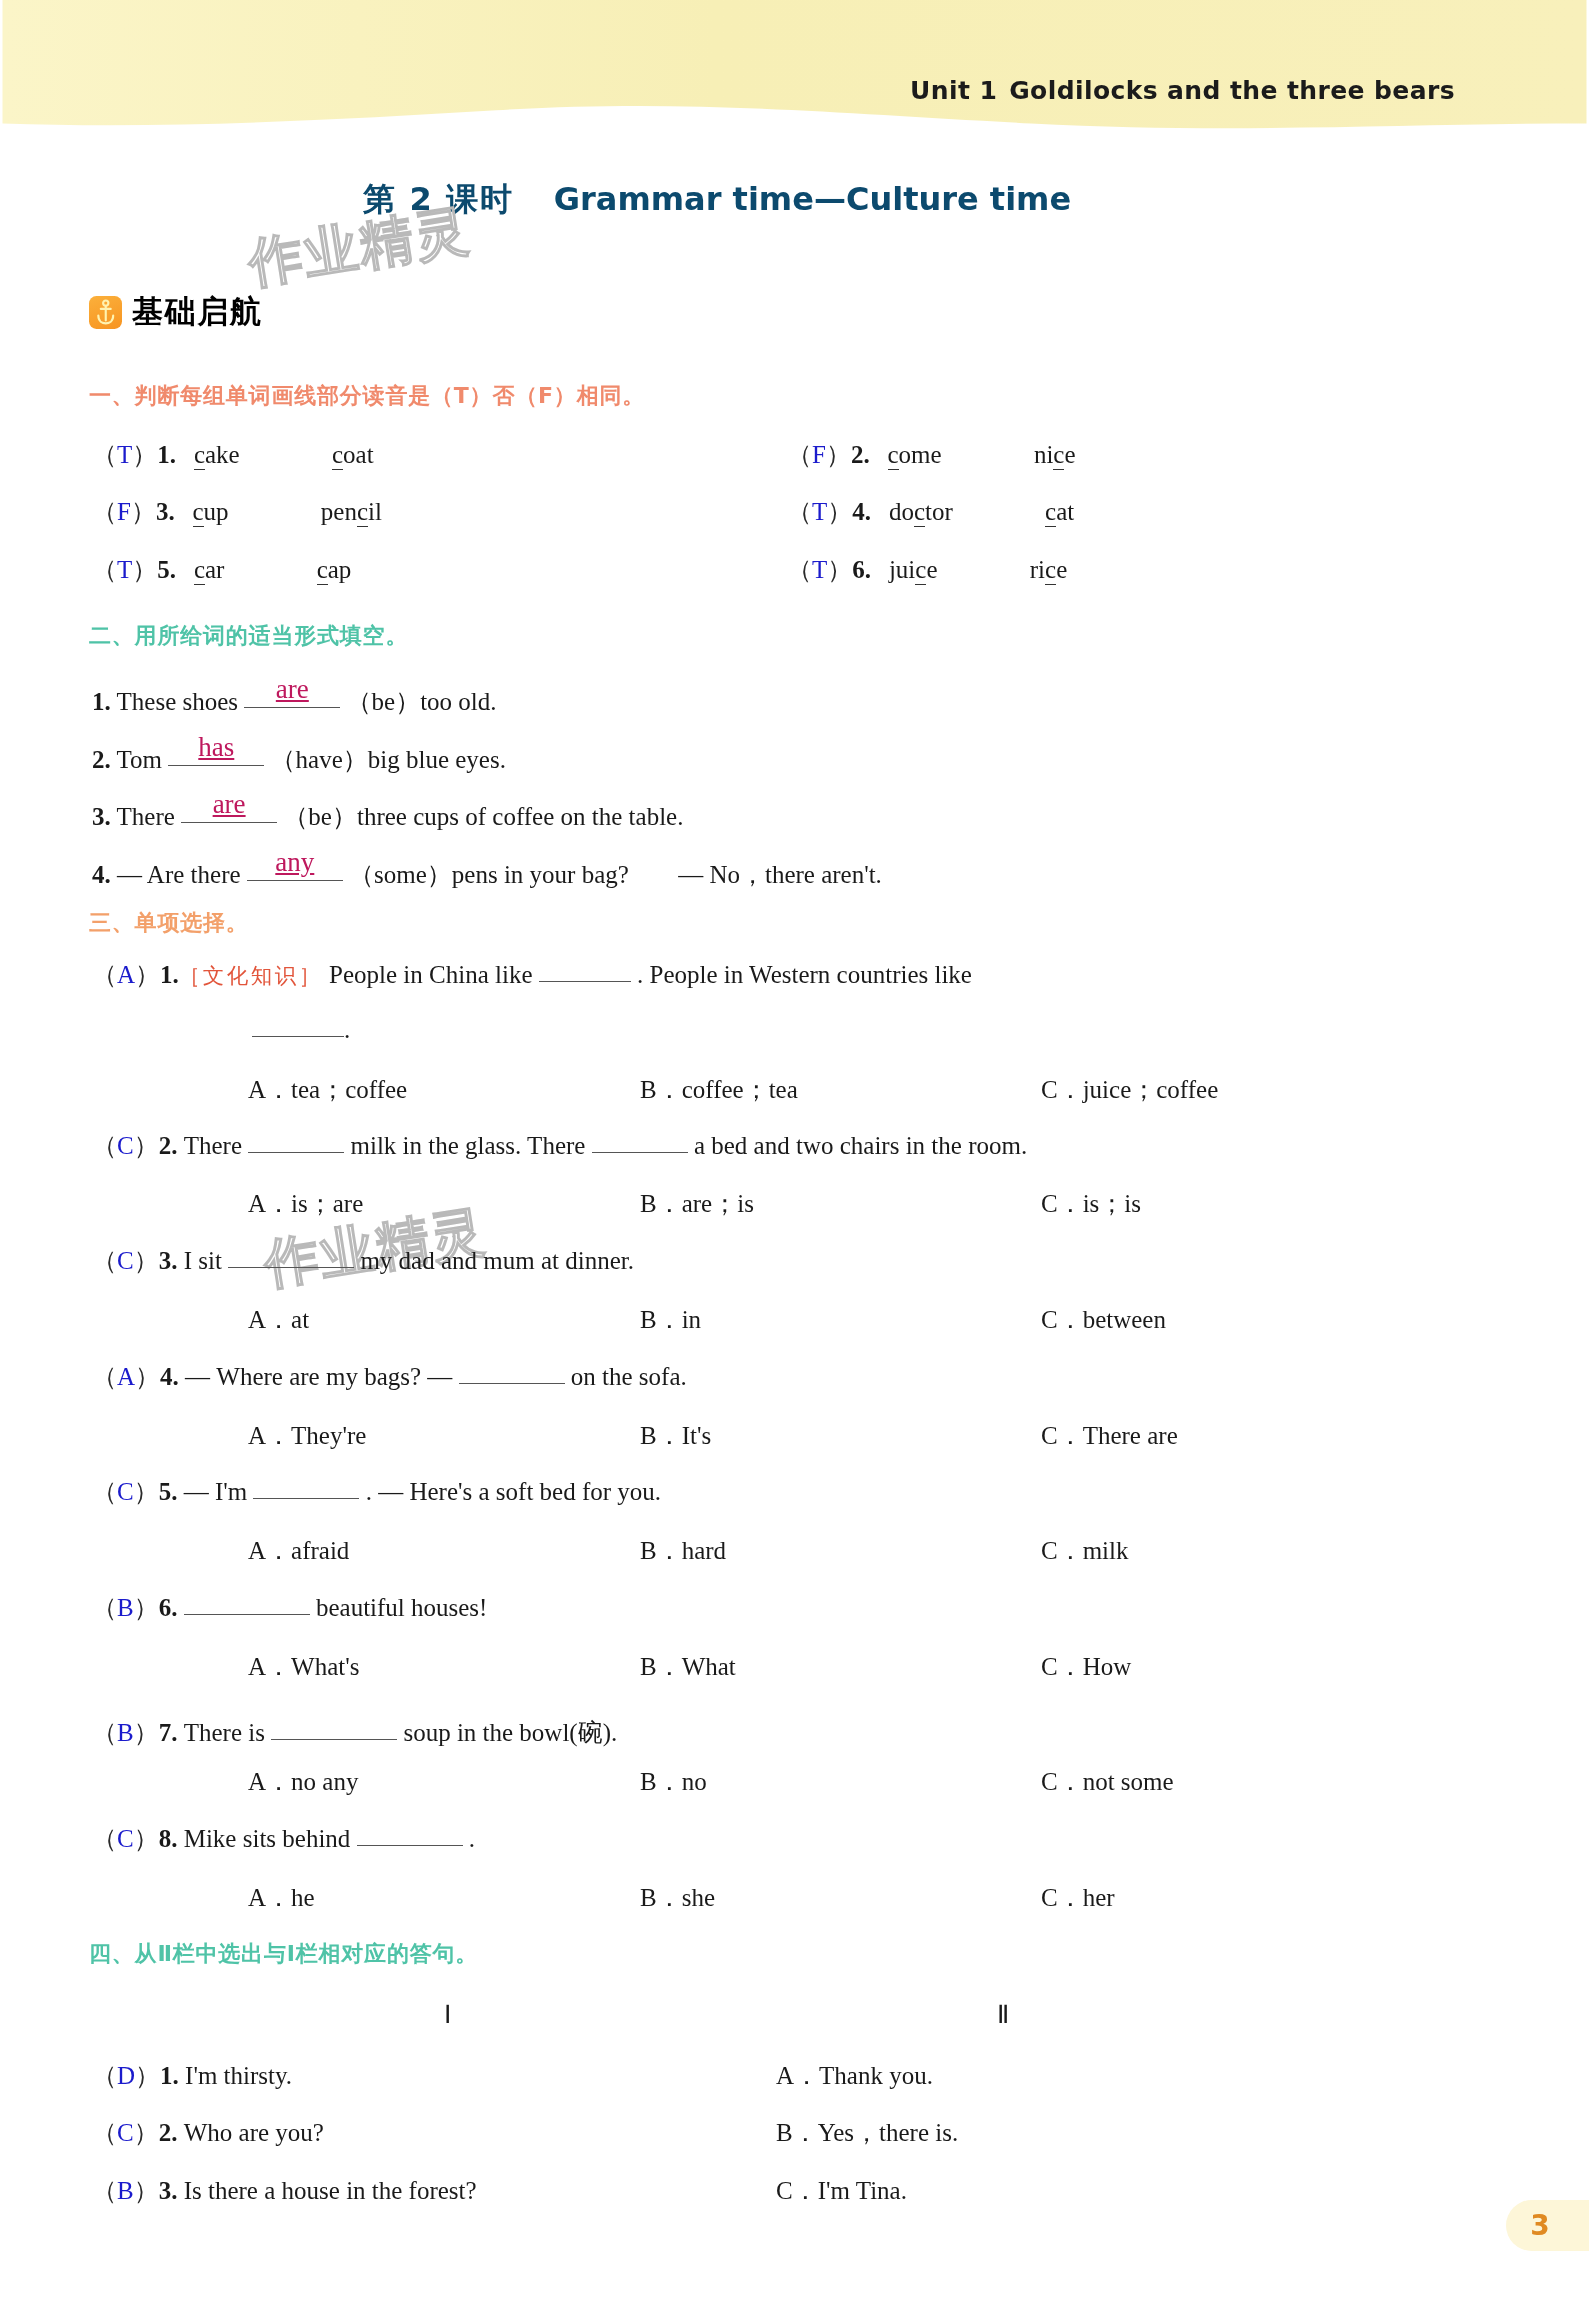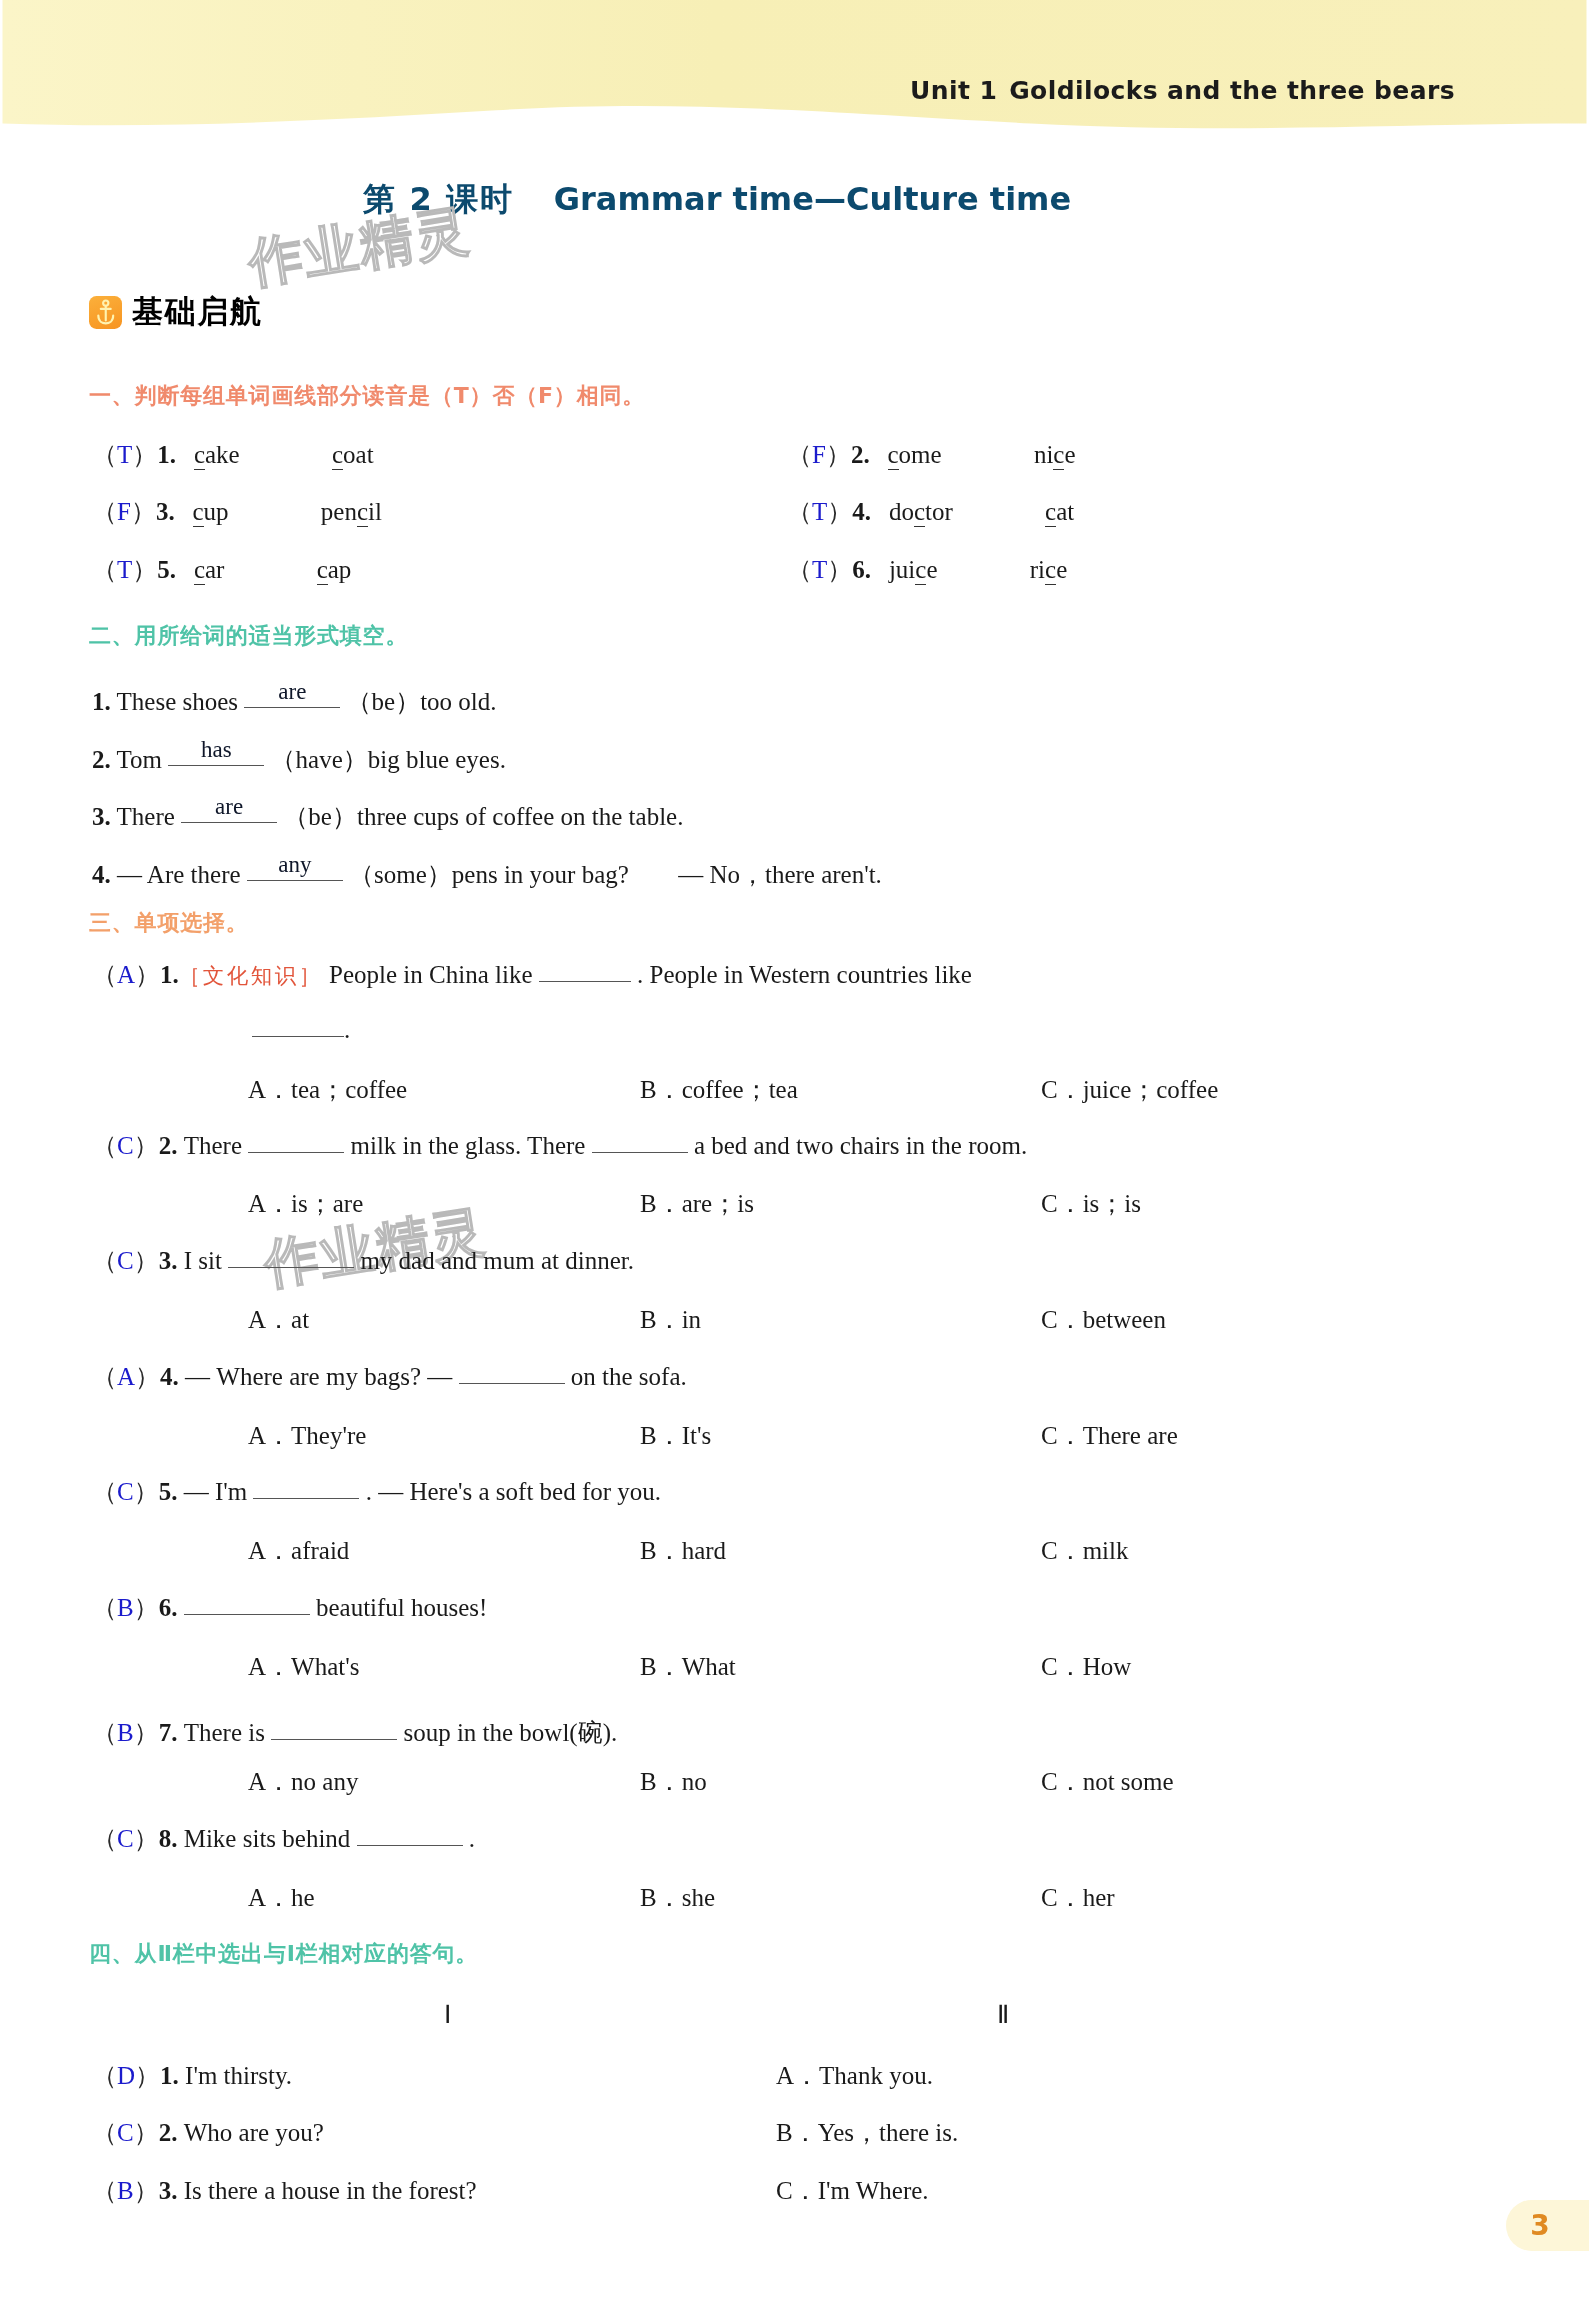--- a/index.html
+++ b/index.html
@@ -87,22 +87,23 @@
   .qnum { font-weight:bold; }
   .u-letter { border-bottom:1.3px solid #333; padding-bottom:0.8px; }
 
   
   .blank {
     display:inline-block; border-bottom:1.8px solid #555;
     vertical-align:1.7px; position:relative;
   }
   .blank .fill {
     position:absolute; left:0; right:0; bottom:4.1px;
-    text-align:center; color:#0f172a; font-size:23px;
+    text-align:center; color:#be185d; font-size:27px;
     font-family:"Liberation Serif", serif;
+    text-decoration:underline;
   }
 
   .opt-row { position:absolute; white-space:nowrap; font-size:25px; }
   .opt { position:absolute; }
 
   .culture-tag {
     color:#e2553b; font-family:"DejaVu Sans", sans-serif;
     font-size:21.5px; letter-spacing:2.5px; font-weight:500;
   }
 
@@ -343,18 +344,18 @@
 <div class="row" style="left:92px; top:2120px;">
   <span class="paren">（</span><span class="ans">C</span><span class="paren">）</span><span class="qnum">2.</span>
   <span>Who are you?</span>
 </div>
 <div class="row" style="left:776px; top:2120px;">B．Yes，there is.</div>
 
 <div class="row" style="left:92px; top:2178px;">
   <span class="paren">（</span><span class="ans">B</span><span class="paren">）</span><span class="qnum">3.</span>
   <span>Is there a house in the forest?</span>
 </div>
-<div class="row" style="left:776px; top:2178px;">C．I'm Where.</div>
+<div class="row" style="left:776px; top:2178px;">C．I'm Tina.</div>
 
 <div class="page-badge">
   <span>3</span>
 </div>
 
 
 </body></html>

